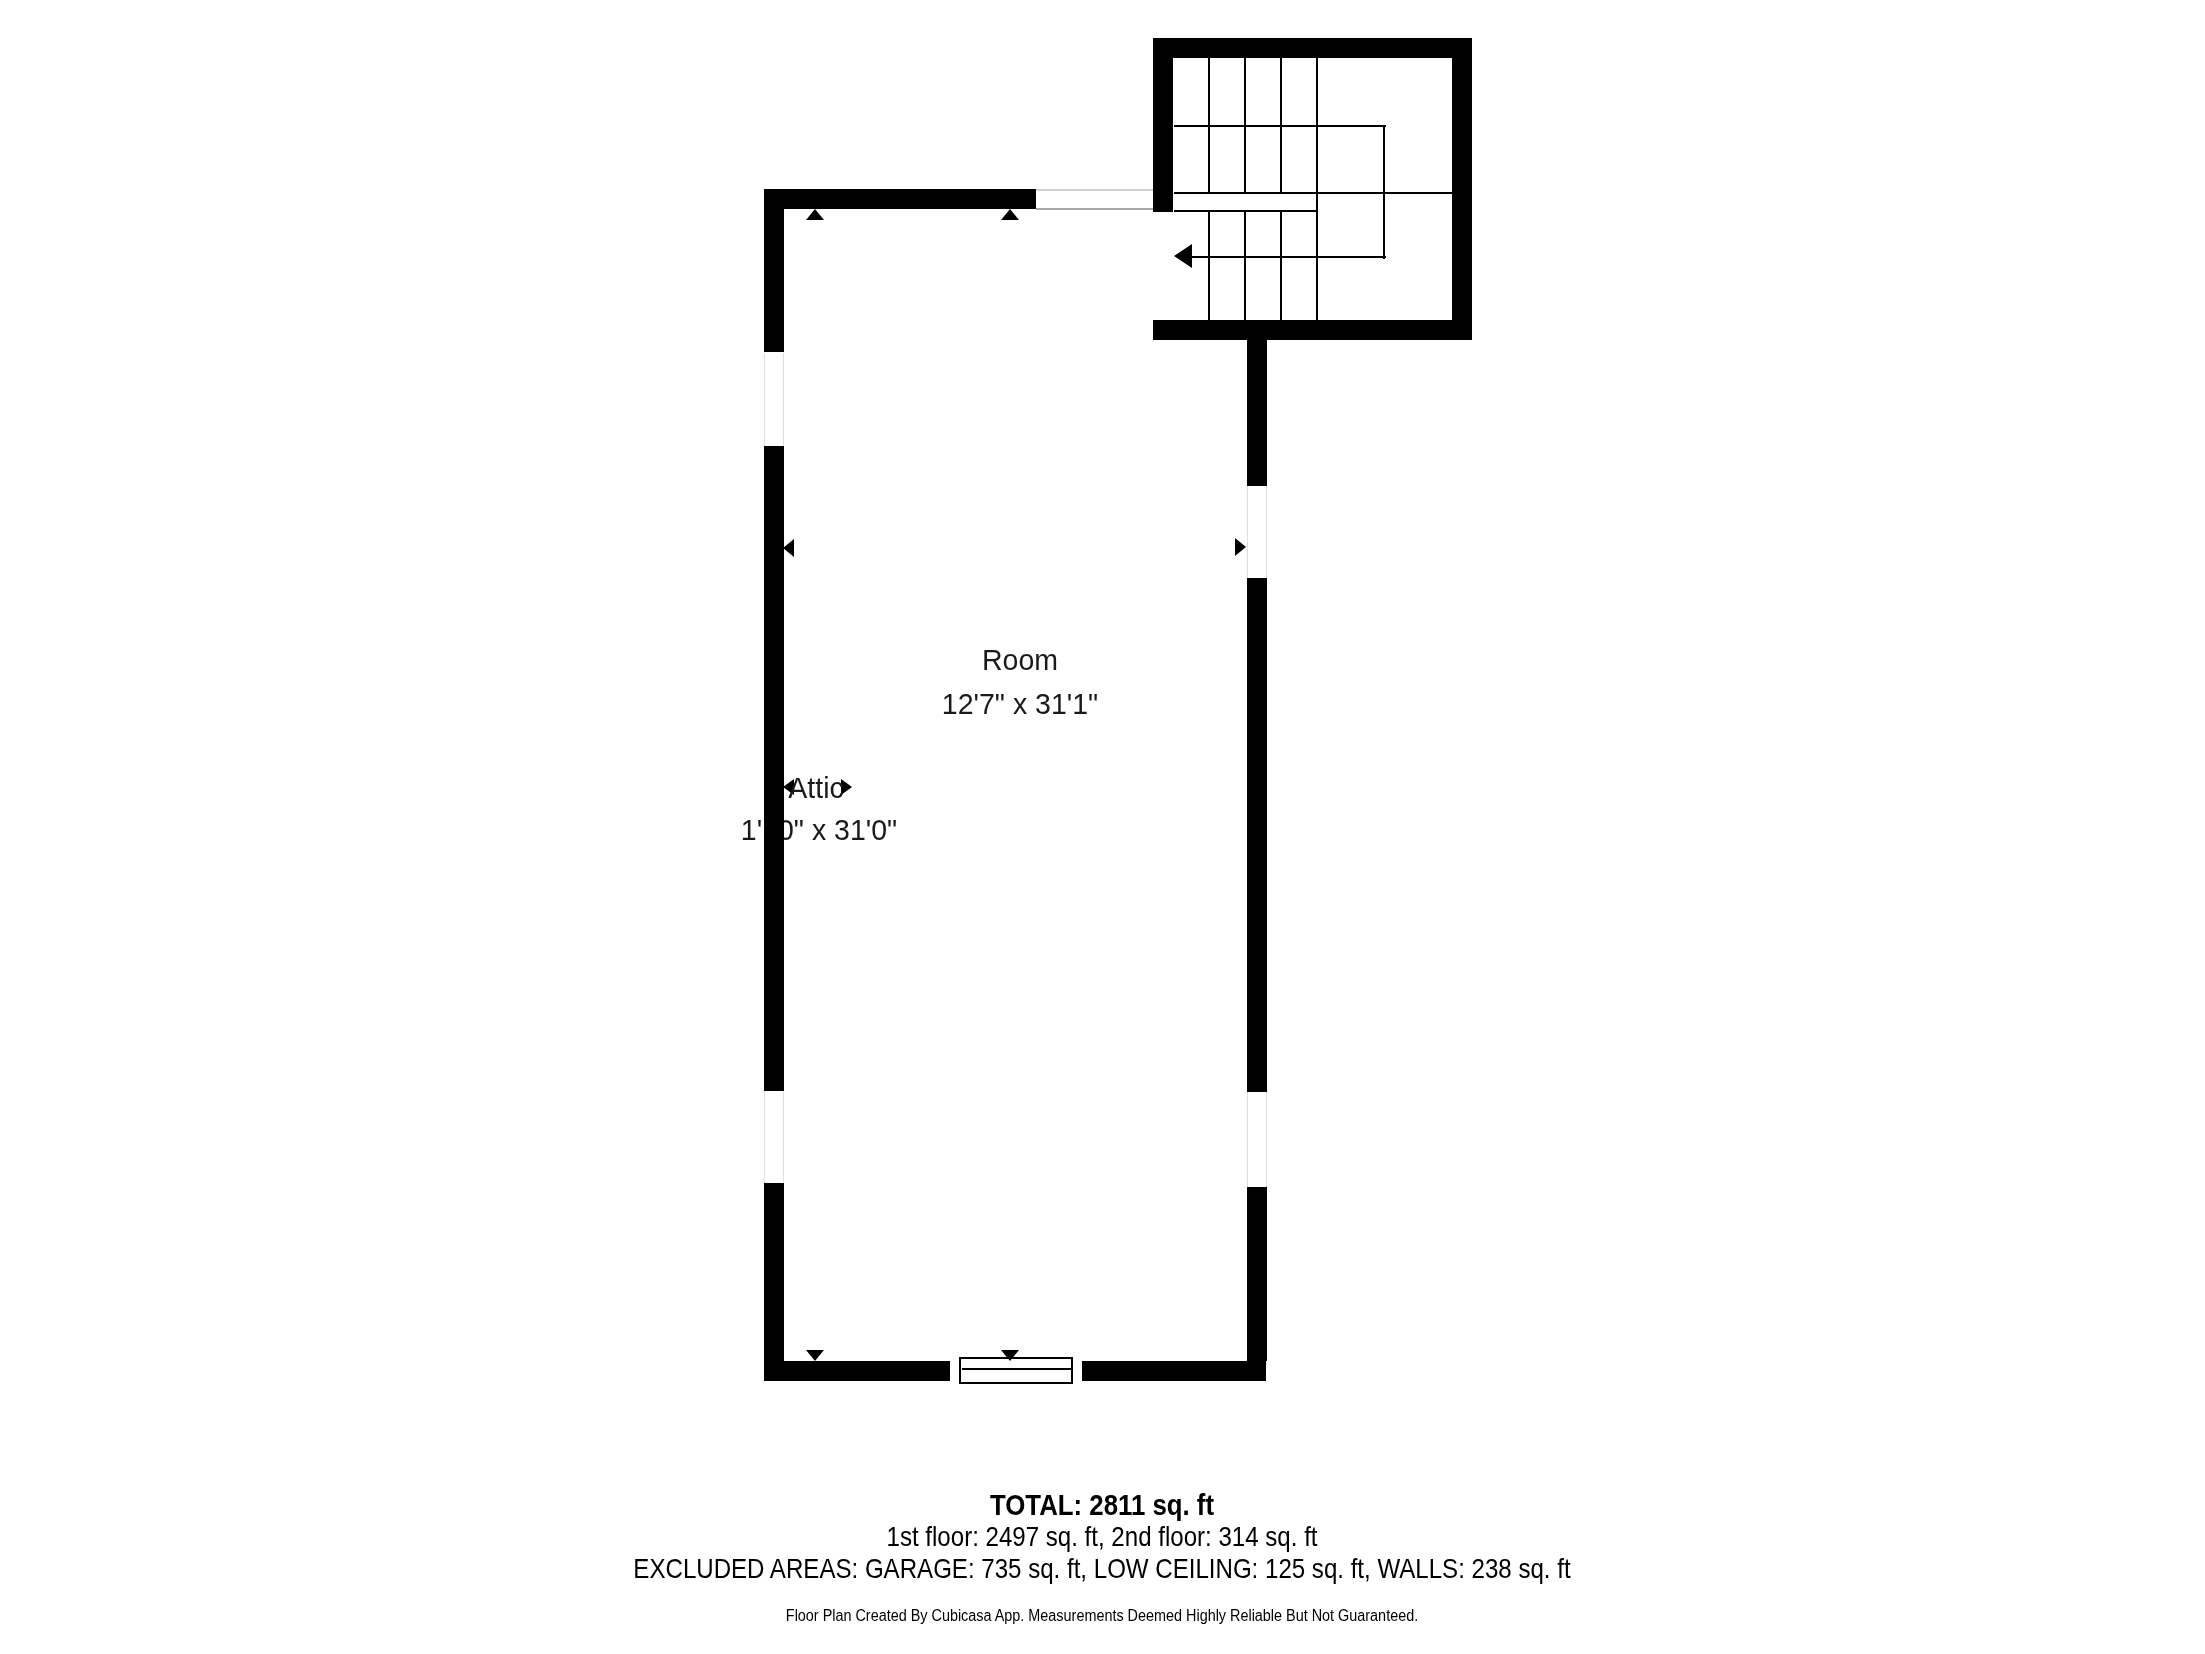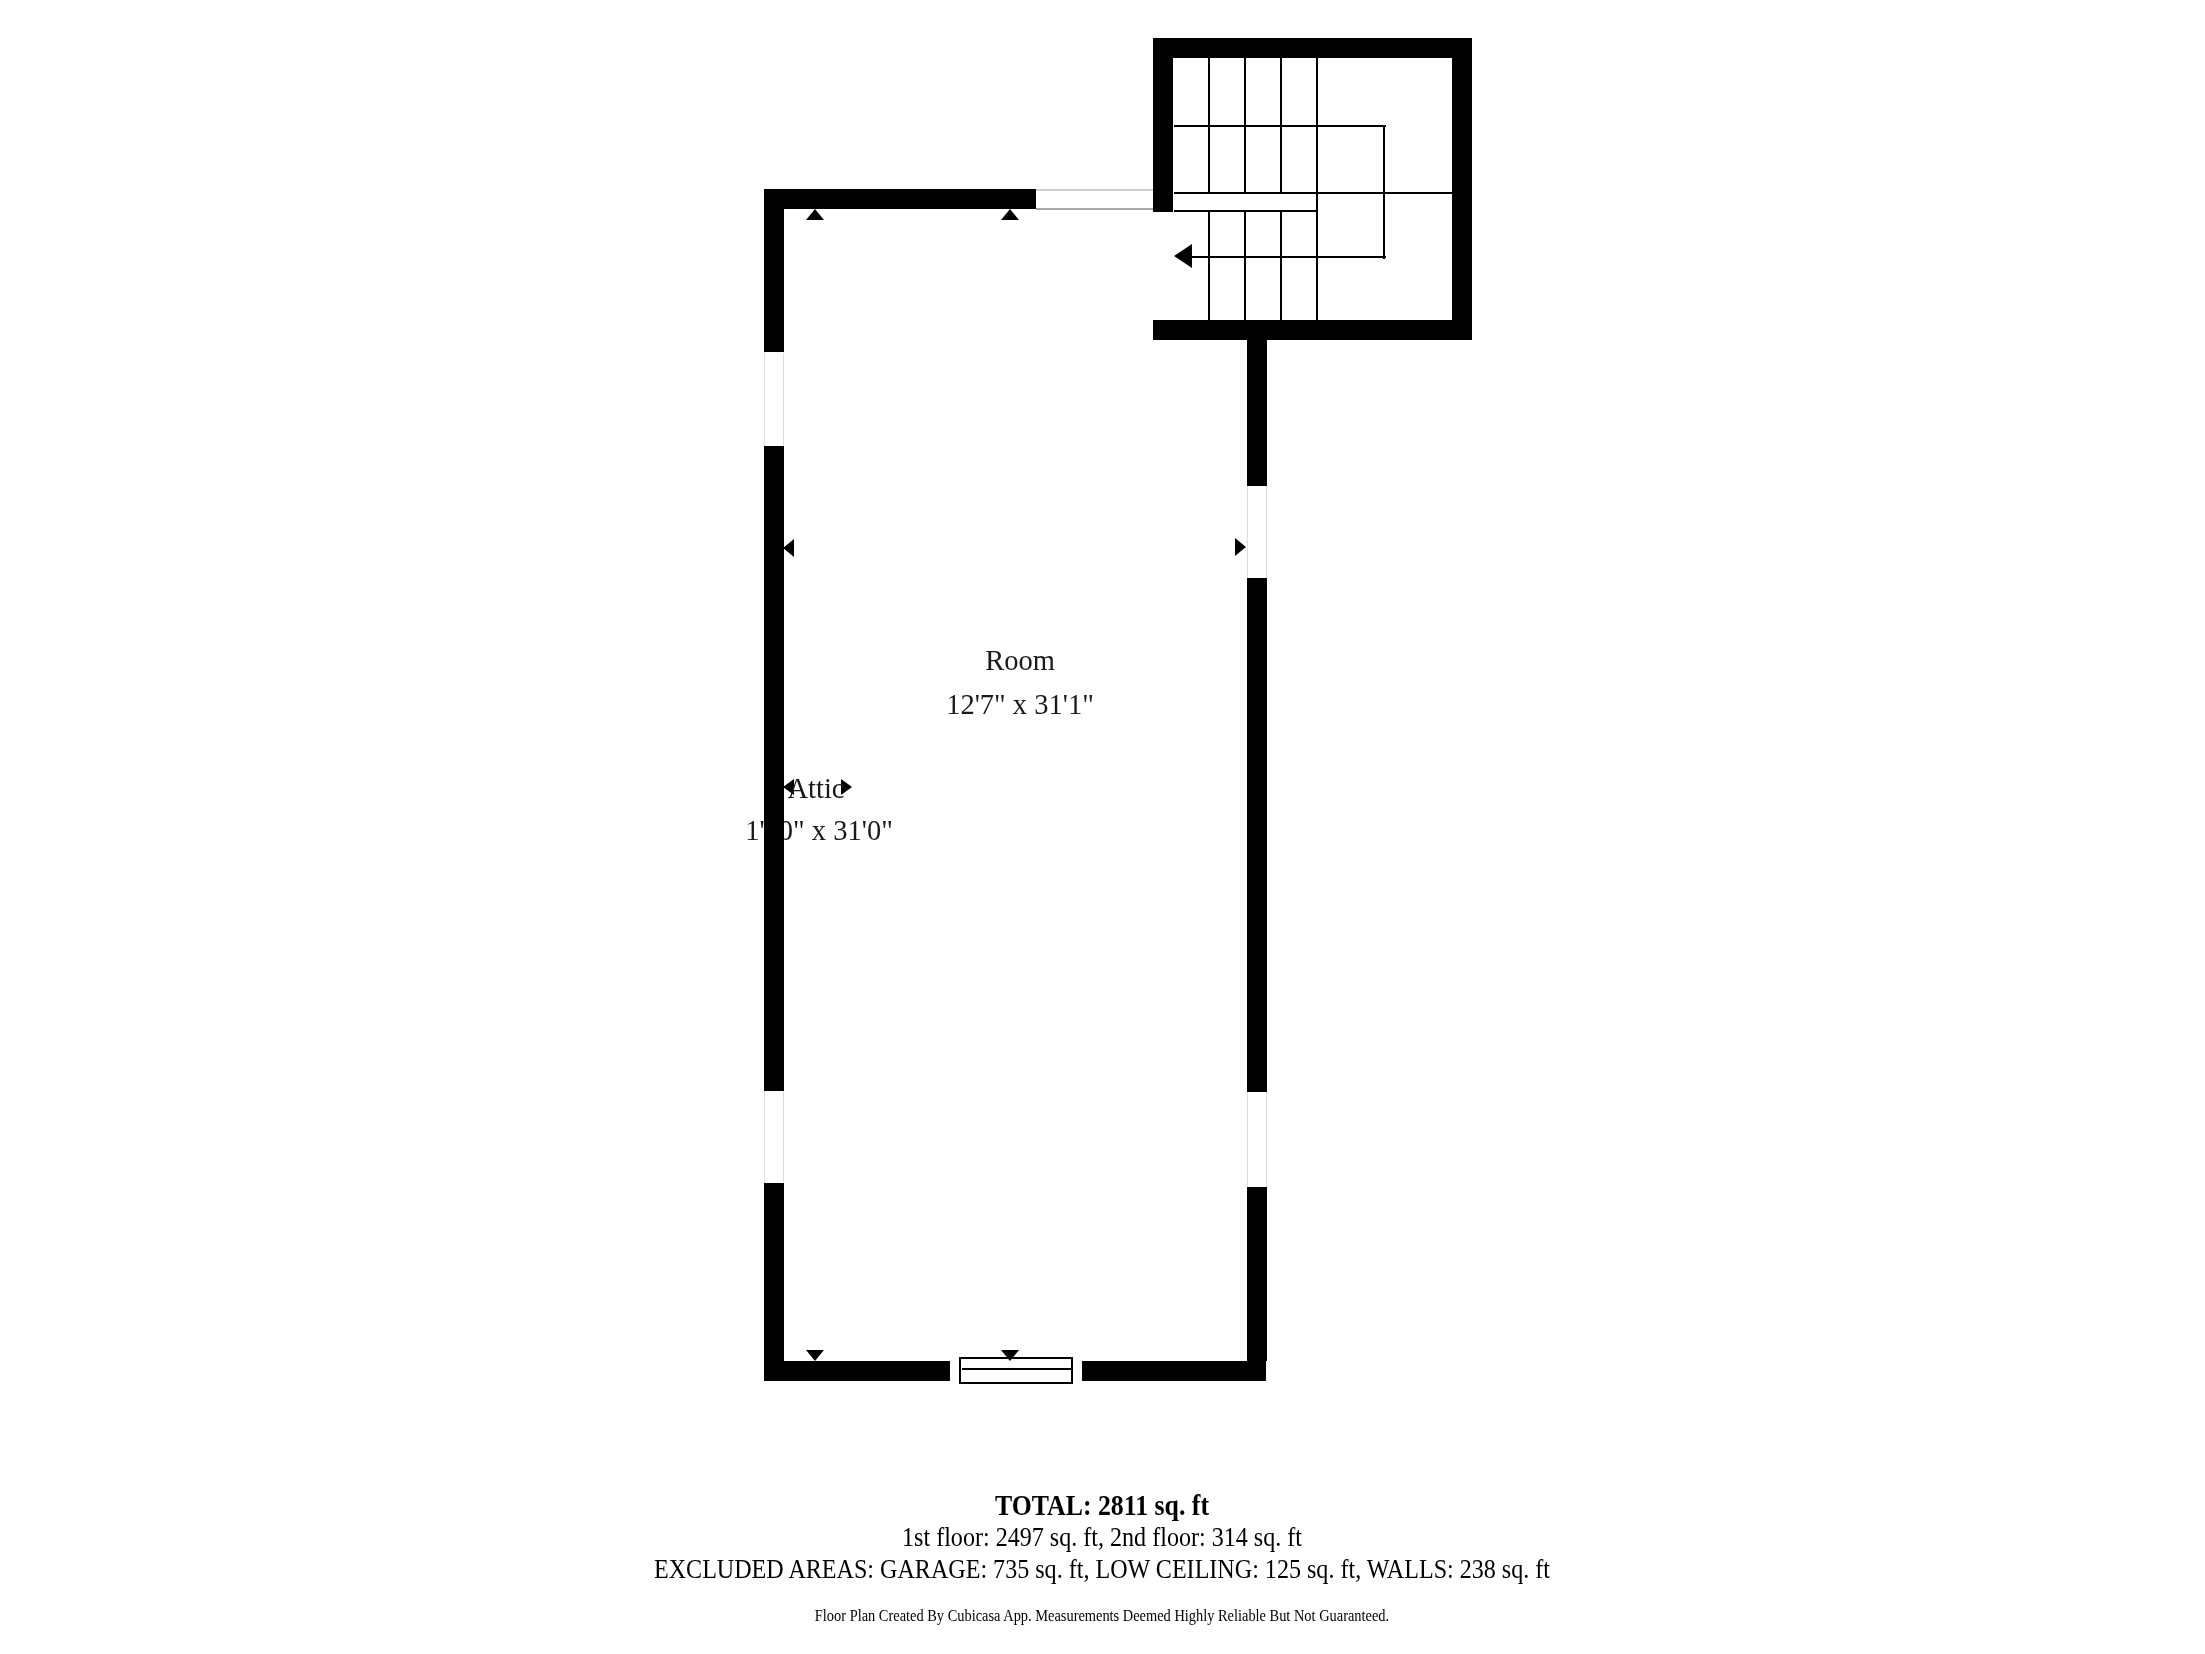--- a/index.html
+++ b/index.html
@@ -1,20 +1,20 @@
 <!DOCTYPE html>
 <html style="font-size:12px"><head>
 <meta charset="utf-8">
 <style>
   html,body{margin:0;padding:0;background:#ffffff;}
   #canvas{
     position:relative;
     width:2205px;height:1654px;
     background:#ffffff;
-    font-family:Liberation Serif, serif;
+    font-family:Liberation Sans, sans-serif;
     overflow:hidden;
   }
   .wall{position:absolute;background:#000;}
   .line{position:absolute;background:#000;}
   .thin-opening{
     position:absolute;background:#fff;
     border-top:2.3px solid #cfcfcf;border-bottom:2.3px solid #a8a8a8;
     box-sizing:border-box;
   }
   .win-gap-v{

